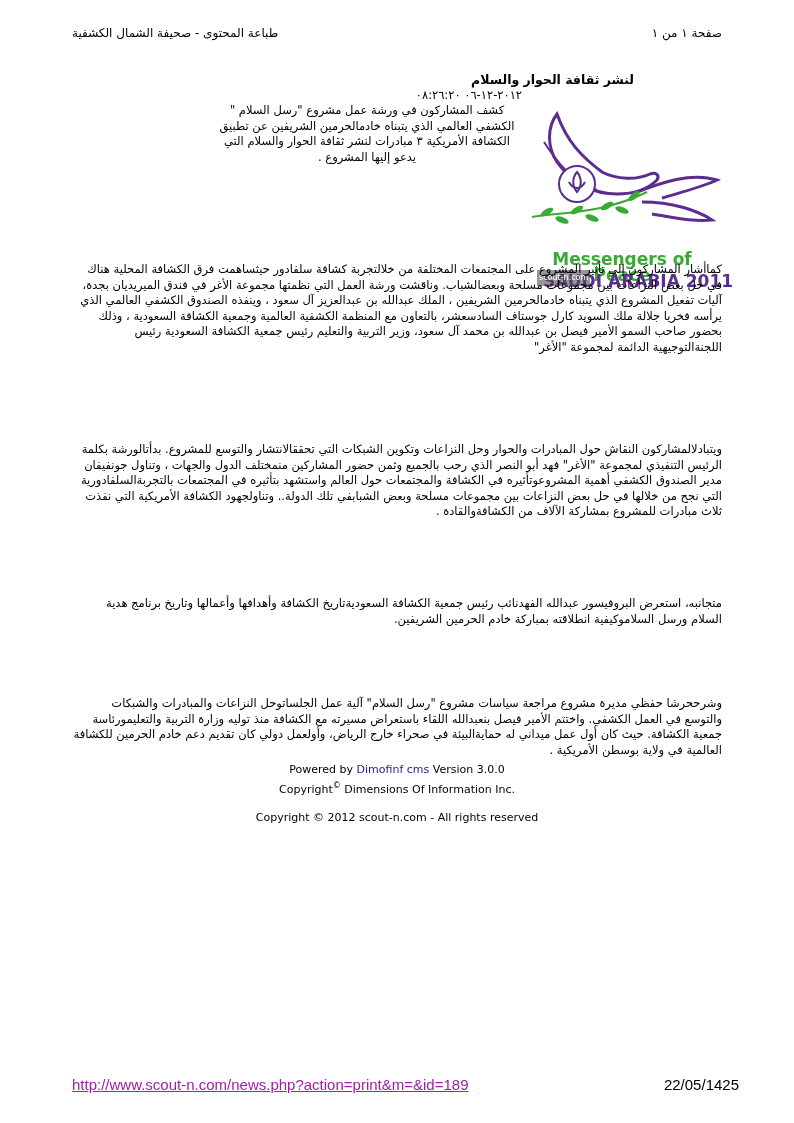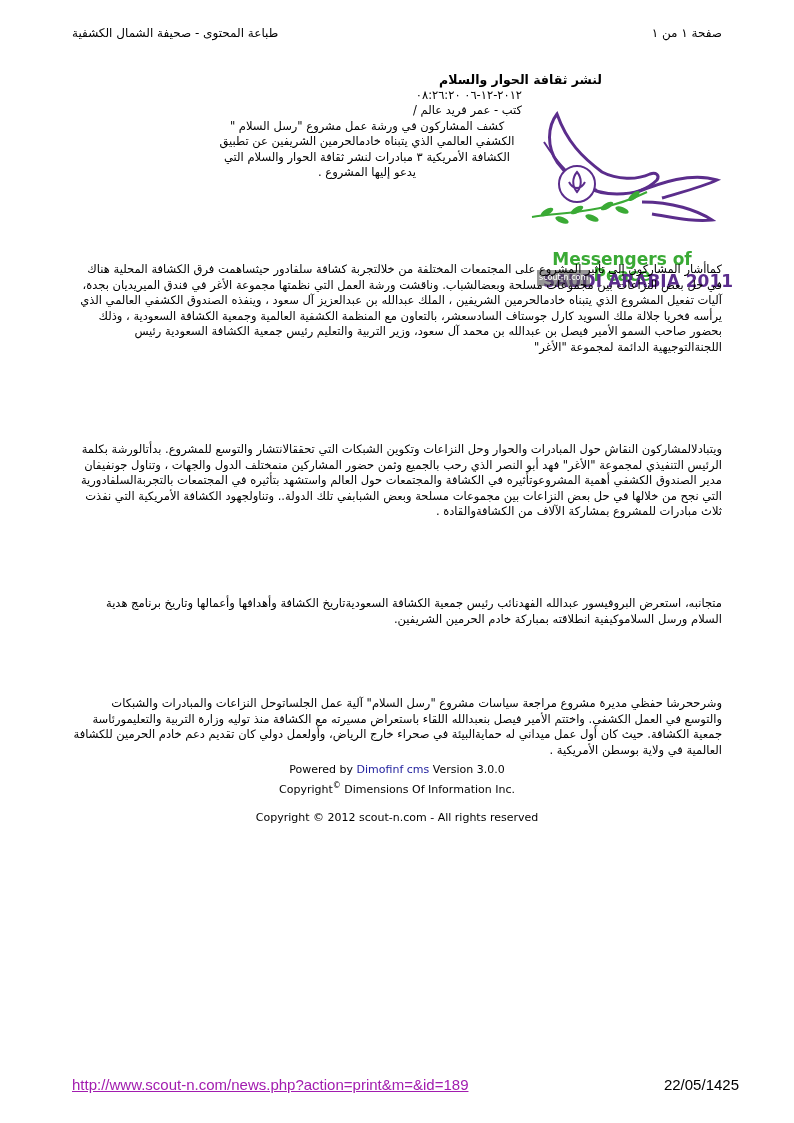--- a/index.html
+++ b/index.html
@@ -2,42 +2,41 @@
 <html><head>
   <meta charset="utf-8">
   <style>
     html, body { margin:0; padding:0; background:#ffffff; }
     body { width:794px; height:1123px; position:relative; overflow:hidden; color:#000; font-family:"DejaVu Sans", sans-serif; }
     .hdr { position:absolute; top:26px; font-size:12px; }
     .hdr-left { left:72px; direction:rtl; }
     .hdr-right { right:72px; direction:rtl; }
     .content { position:absolute; left:72px; width:650px; top:72px; direction:rtl; font-size:11.5px; line-height:15.5px; }
     .title-1 { font-weight:bold; font-size:12.5px; margin-right:200px; text-align:right; }
-    .title-2 { font-weight:bold; font-size:12.5px; margin-right:120px; text-align:right; }
+    .title-2 { font-weight:bold; font-size:12.5px; margin-right:88px; text-align:right; }
     .meta { text-align:right; margin-right:200px; }
     .logo { position:absolute; right:0; top:30px; width:200px; height:200px; }
     .lead { margin-right:200px; text-align:center; margin-left:140px; }
     .blk { position:absolute; left:72px; width:650px; direction:rtl; font-size:11.5px; line-height:15.5px; text-align:right; }
     .footer-credits { position:absolute; left:0; width:794px; top:762px; text-align:center; font-family:"DejaVu Sans", sans-serif; font-size:11px; line-height:16px; color:#000; }
     .footer-credits .brand { color:#1c1c9c;margin-top:20px; }
     .footer-credits .copy2 { margin-top:12px; }
     .url { position:absolute; left:72px; top:1076px; font-family:"Liberation Sans", sans-serif; font-size:15px; text-decoration:underline; color:#a21caf; }
     .date { position:absolute; right:55px; top:1076px; font-family:"Liberation Sans", sans-serif; font-size:15px; color:#000; }
     sup { font-size:8px; }
   </style>
 </head>
 <body>
 
 <div class="hdr hdr-left">طباعة المحتوى - صحيفة الشمال الكشفية</div>
 <div class="hdr hdr-right">صفحة ١ من ١</div>
 
 <div class="content">
   <div class="title-2">لنشر ثقافة الحوار والسلام</div>
   <div class="meta">٢٠١٢-١٢-٠٦ ٠٨:٢٦:٢٠</div>
-  <div class="meta">كتب - عمر فريد عالم /</div>
   <div class="lead">كشف المشاركون في ورشة عمل مشروع "رسل السلام " الكشفي العالمي الذي يتبناه خادمالحرمين الشريفين عن تطبيق الكشافة الأمريكية ٣ مبادرات لنشر ثقافة الحوار والسلام التي يدعو إليها المشروع .</div>
 
   <div class="logo">
     <svg width="200" height="200" viewBox="0 0 200 200">
       <path d="M35 12 C45 40, 60 55, 80 70 C95 78, 115 78, 128 72 C134 70, 138 73, 135 78 C125 88, 110 92, 95 92 C70 92, 50 80, 35 60 C25 45, 25 25, 35 12 Z" fill="none" stroke="#5b2d8c" stroke-width="3"></path>
       <path d="M22 40 C35 60, 50 80, 75 88" fill="none" stroke="#5b2d8c" stroke-width="2"></path>
       <path d="M110 92 C140 80, 170 70, 195 78 C180 85, 160 90, 140 96" fill="none" stroke="#5b2d8c" stroke-width="3"></path>
       <path d="M120 100 C150 100, 175 108, 190 118 C170 120, 150 115, 130 112" fill="none" stroke="#5b2d8c" stroke-width="3"></path>
       <circle cx="55" cy="82" r="18" fill="#fff" stroke="#5b2d8c" stroke-width="2"></circle>
       <path d="M55 70 C50 76, 50 84, 55 90 C60 84, 60 76, 55 70 Z M47 80 C49 84, 52 86, 55 86 M63 80 C61 84, 58 86, 55 86" fill="none" stroke="#5b2d8c" stroke-width="2"></path>

